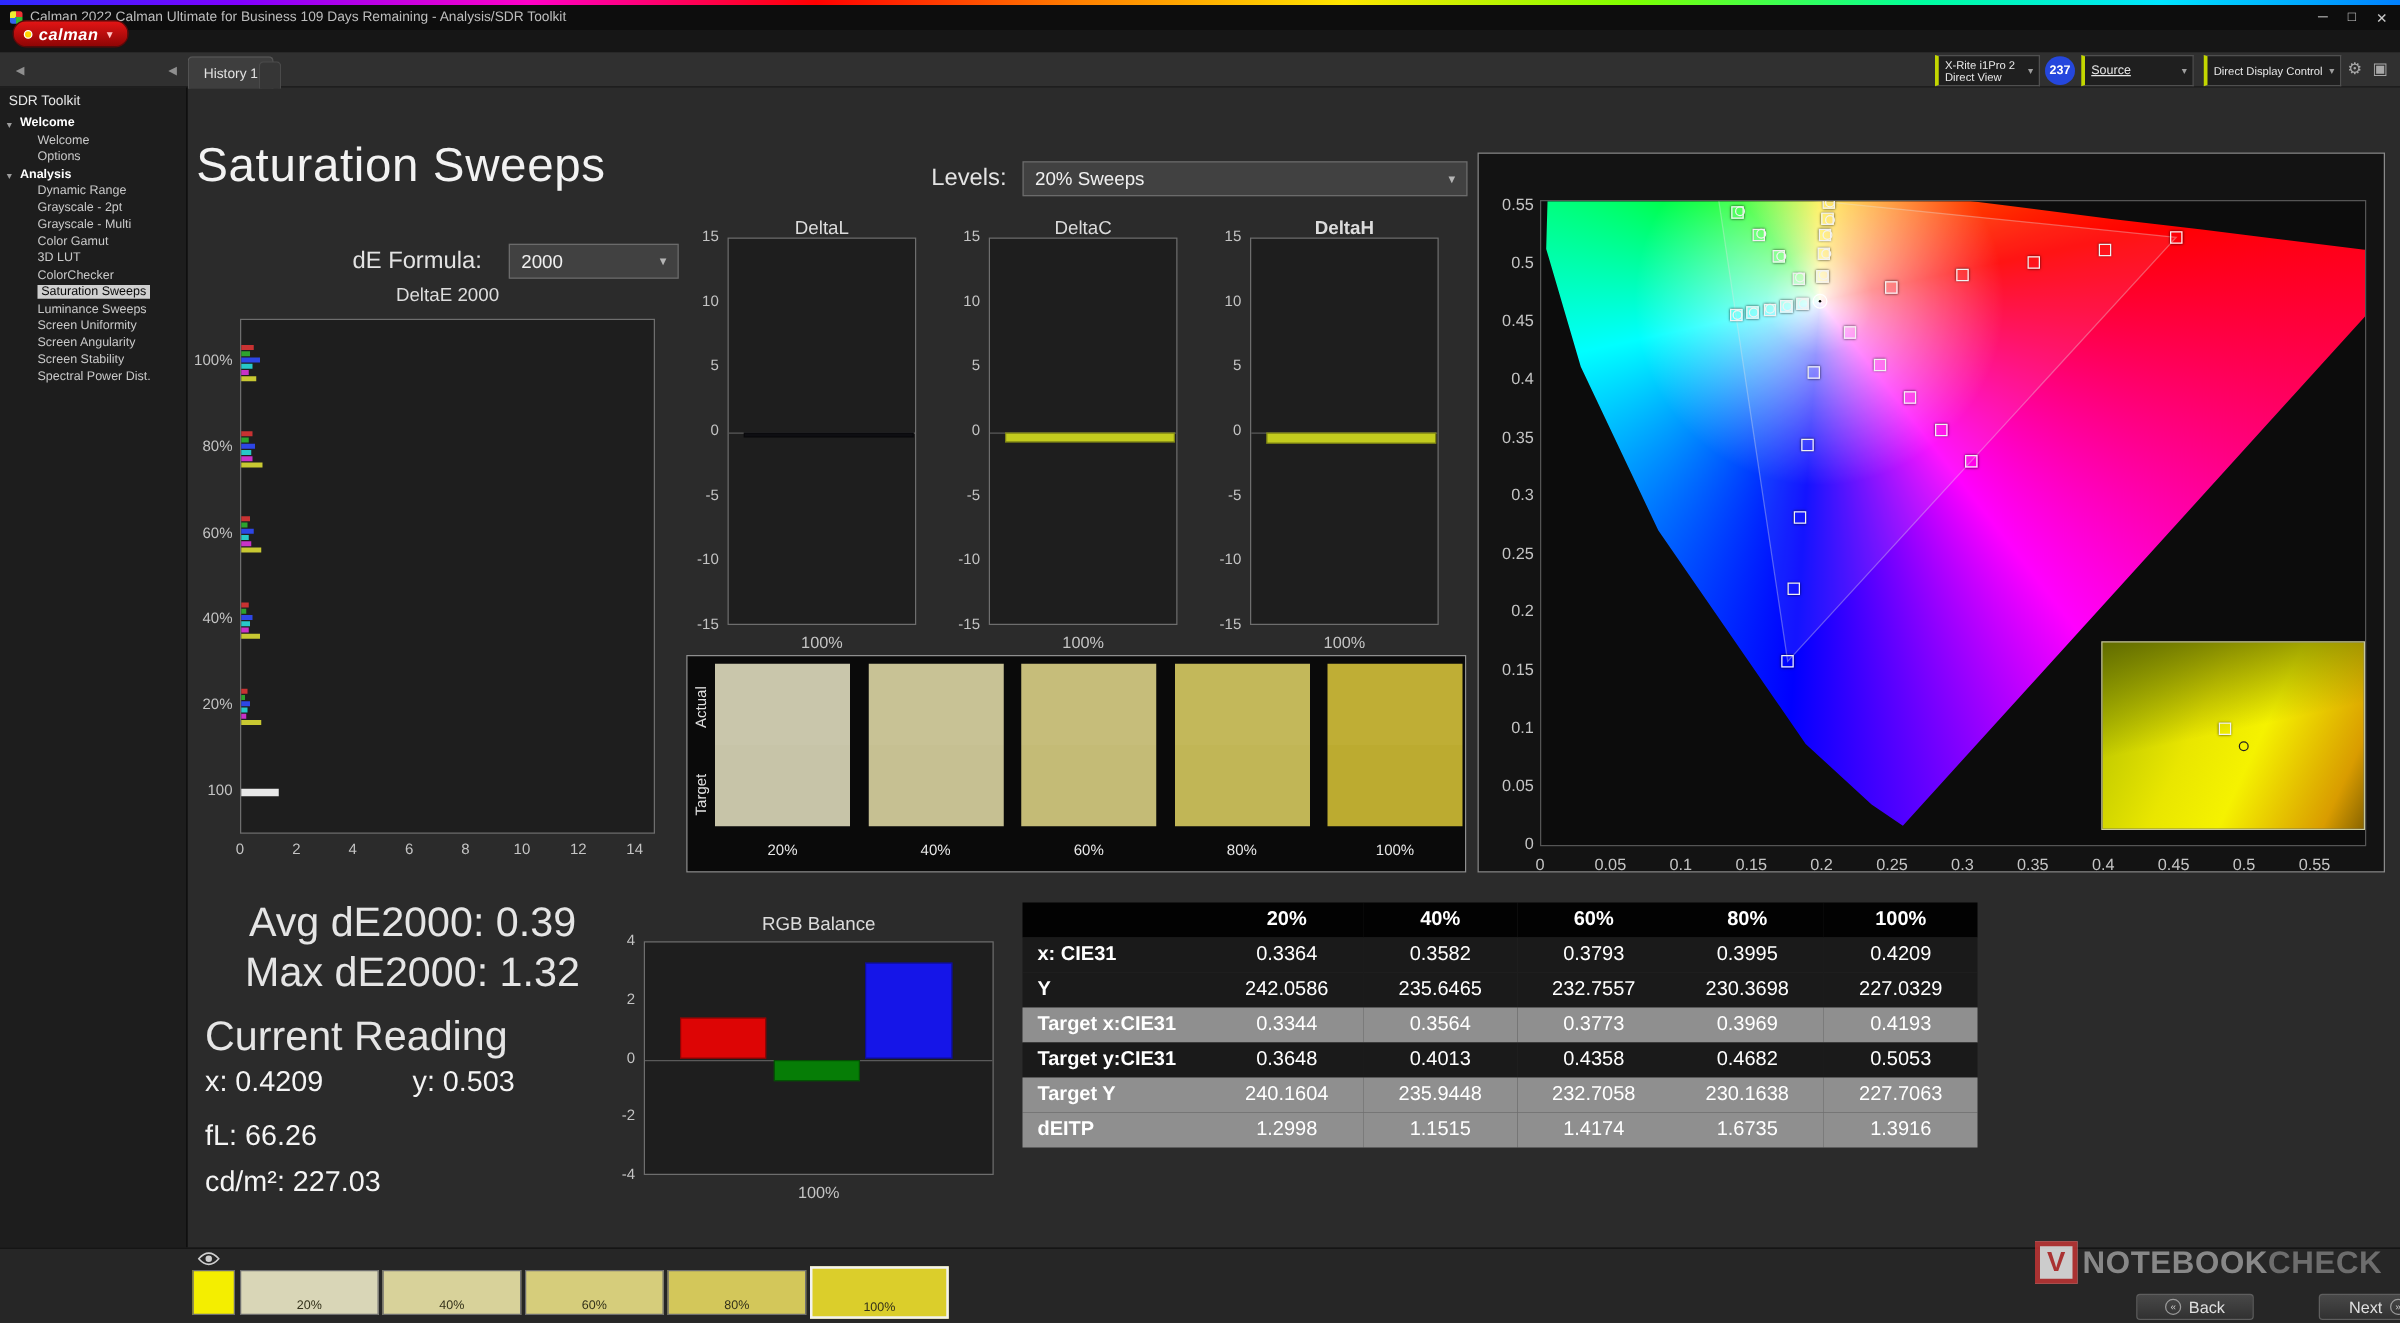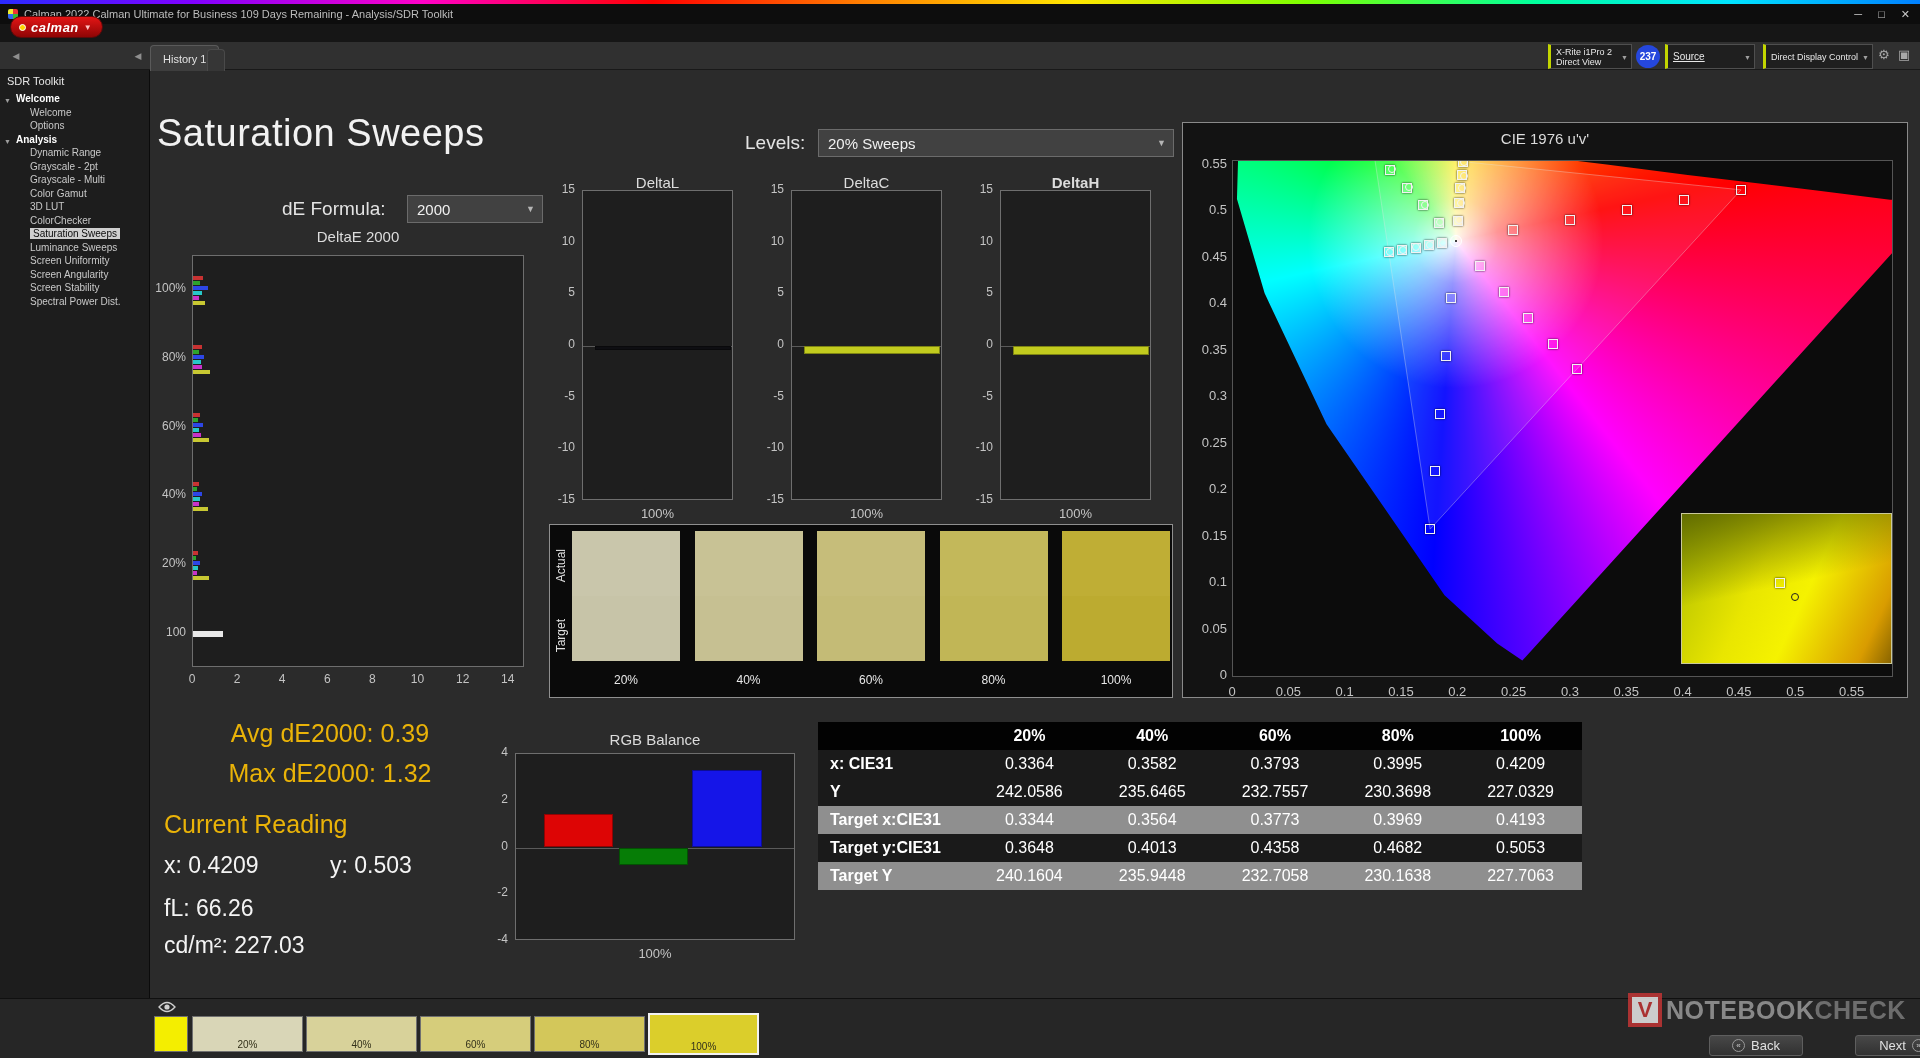--- a/index.html
+++ b/index.html
@@ -63,21 +63,21 @@
   #chart-rgb    { position:absolute; left:465px; top:731px; width:336px; height:224px; }
 
   
   #swatch-panel { position:absolute; left:549px; top:524px; width:624px; height:174px; background:#0a0a0a; border:1px solid #8f8f8f; }
   .rot-label { position:absolute; left:4px; font-size:12px; color:#e0e0e0; writing-mode:vertical-rl; transform:rotate(180deg); }
   .sw-cell { position:absolute; top:6px; width:108px; height:130px; }
   .sw-cell .half { width:100%; height:50%; }
   .sw-label { position:absolute; width:108px; text-align:center; font-size:12px; color:#e8e8e8; top:148px; }
 
   
-  .big-read { position:absolute; color:#eab308; font-size:25px; }
+  .big-read { position:absolute; color:#e5e5e5; font-size:33px; }
   .mid-read { position:absolute; color:#f4f4f4; font-size:23px; }
 
   
   #meas-table { position:absolute; left:818px; top:722px; width:764px; }
   .t-row { display:grid; grid-template-columns:150px repeat(5,122.8px); height:28px; }
   .t-cell { display:flex; align-items:center; justify-content:center; font-size:16px; color:#fff; overflow:hidden; }
   .t-head .t-cell { background:#020202; font-weight:bold; }
   .t-row.dark .t-cell { background:#1a1a1a; }
   .t-row.gray .t-cell { background:#8f8f8f; }
   .t-cell.rowlabel { font-weight:bold; justify-content:flex-start; padding-left:12px; }
@@ -330,21 +330,20 @@
     </div>
     <div class="sw-label" style="left: 389.5px;">80%</div>
     <div class="sw-cell" style="left: 512px;">
       <div class="half" style="background: rgb(191, 174, 53);"></div>
       <div class="half" style="background: rgb(188, 171, 48);"></div>
     </div>
     <div class="sw-label" style="left: 512px;">100%</div>
   </div>
 
 <div id="cie-panel">
-  <div id="cie-title" class="chart-title">CIE 1976 u'v'</div>
   <div id="cie-plot">
     <div id="cie-diagram"></div>
     <svg width="659" height="515" style="position: absolute; left: 0px; top: 0px;">
         <polygon points="508.04957264957267,28.817689530685943 140.81196581196582,-8.366425992779686 197.13675213675214,368.12274368231044" fill="rgba(255,255,255,0.08)" stroke="rgba(230,230,230,0.35)"></polygon>
       </svg>
       <div id="cie-inset">
         <div class="cie-sq" style="left: 47%; top: 46%;"></div>
         <div class="cie-ci" style="left: 54%; top: 56%; border-color: rgb(34, 34, 34);"></div>
       </div>
   <div class="cie-sq" style="left: 224.623px; top: 60.0523px;"></div>
@@ -468,20 +467,28 @@
       <div class="t-cell">0.5053</div>
     </div>
     <div class="t-row gray">
       <div class="t-cell rowlabel">Target Y</div>
       <div class="t-cell">240.1604</div>
       <div class="t-cell">235.9448</div>
       <div class="t-cell">232.7058</div>
       <div class="t-cell">230.1638</div>
       <div class="t-cell">227.7063</div>
     </div>
+    <div class="t-row gray">
+      <div class="t-cell rowlabel">dEITP</div>
+      <div class="t-cell">1.2998</div>
+      <div class="t-cell">1.1515</div>
+      <div class="t-cell">1.4174</div>
+      <div class="t-cell">1.6735</div>
+      <div class="t-cell">1.3916</div>
+    </div>
   </div>
 
 <div id="bottom-strip"></div>
 <svg id="eye-icon" width="18" height="12" viewBox="0 0 18 12">
   <path d="M1 6 Q9 -3 17 6 Q9 15 1 6 Z" fill="none" stroke="#cfcfcf" stroke-width="1.3"></path>
   <circle cx="9" cy="6" r="2.6" fill="#cfcfcf"></circle>
 </svg>
 
 <div id="watermark">
   <div id="wm-logo">V</div>

